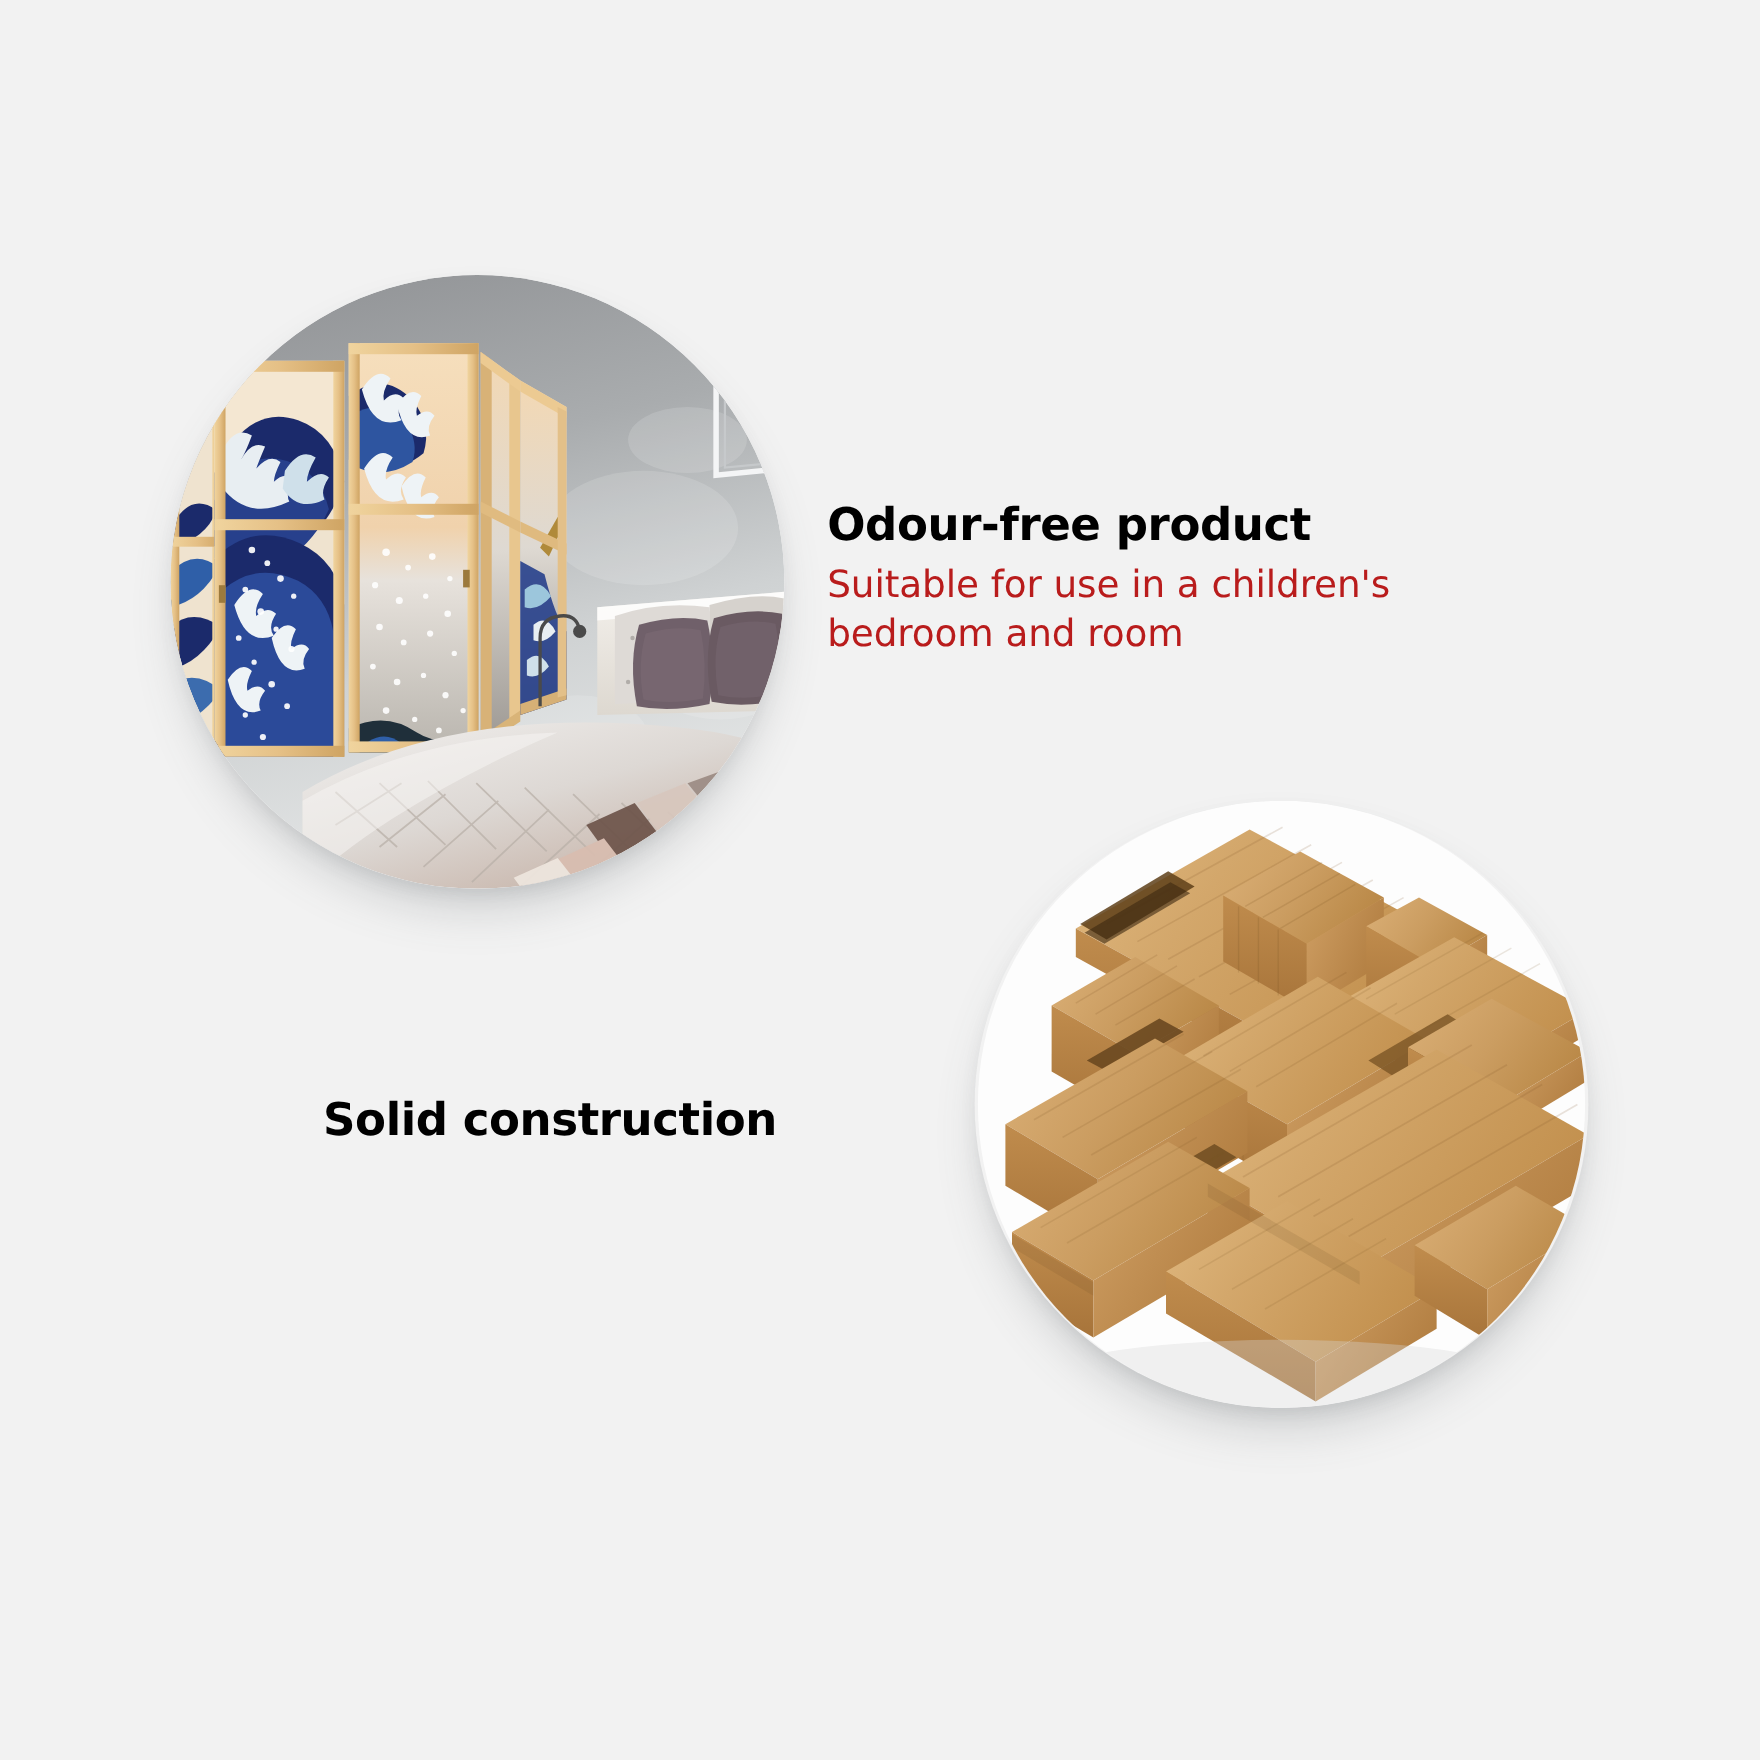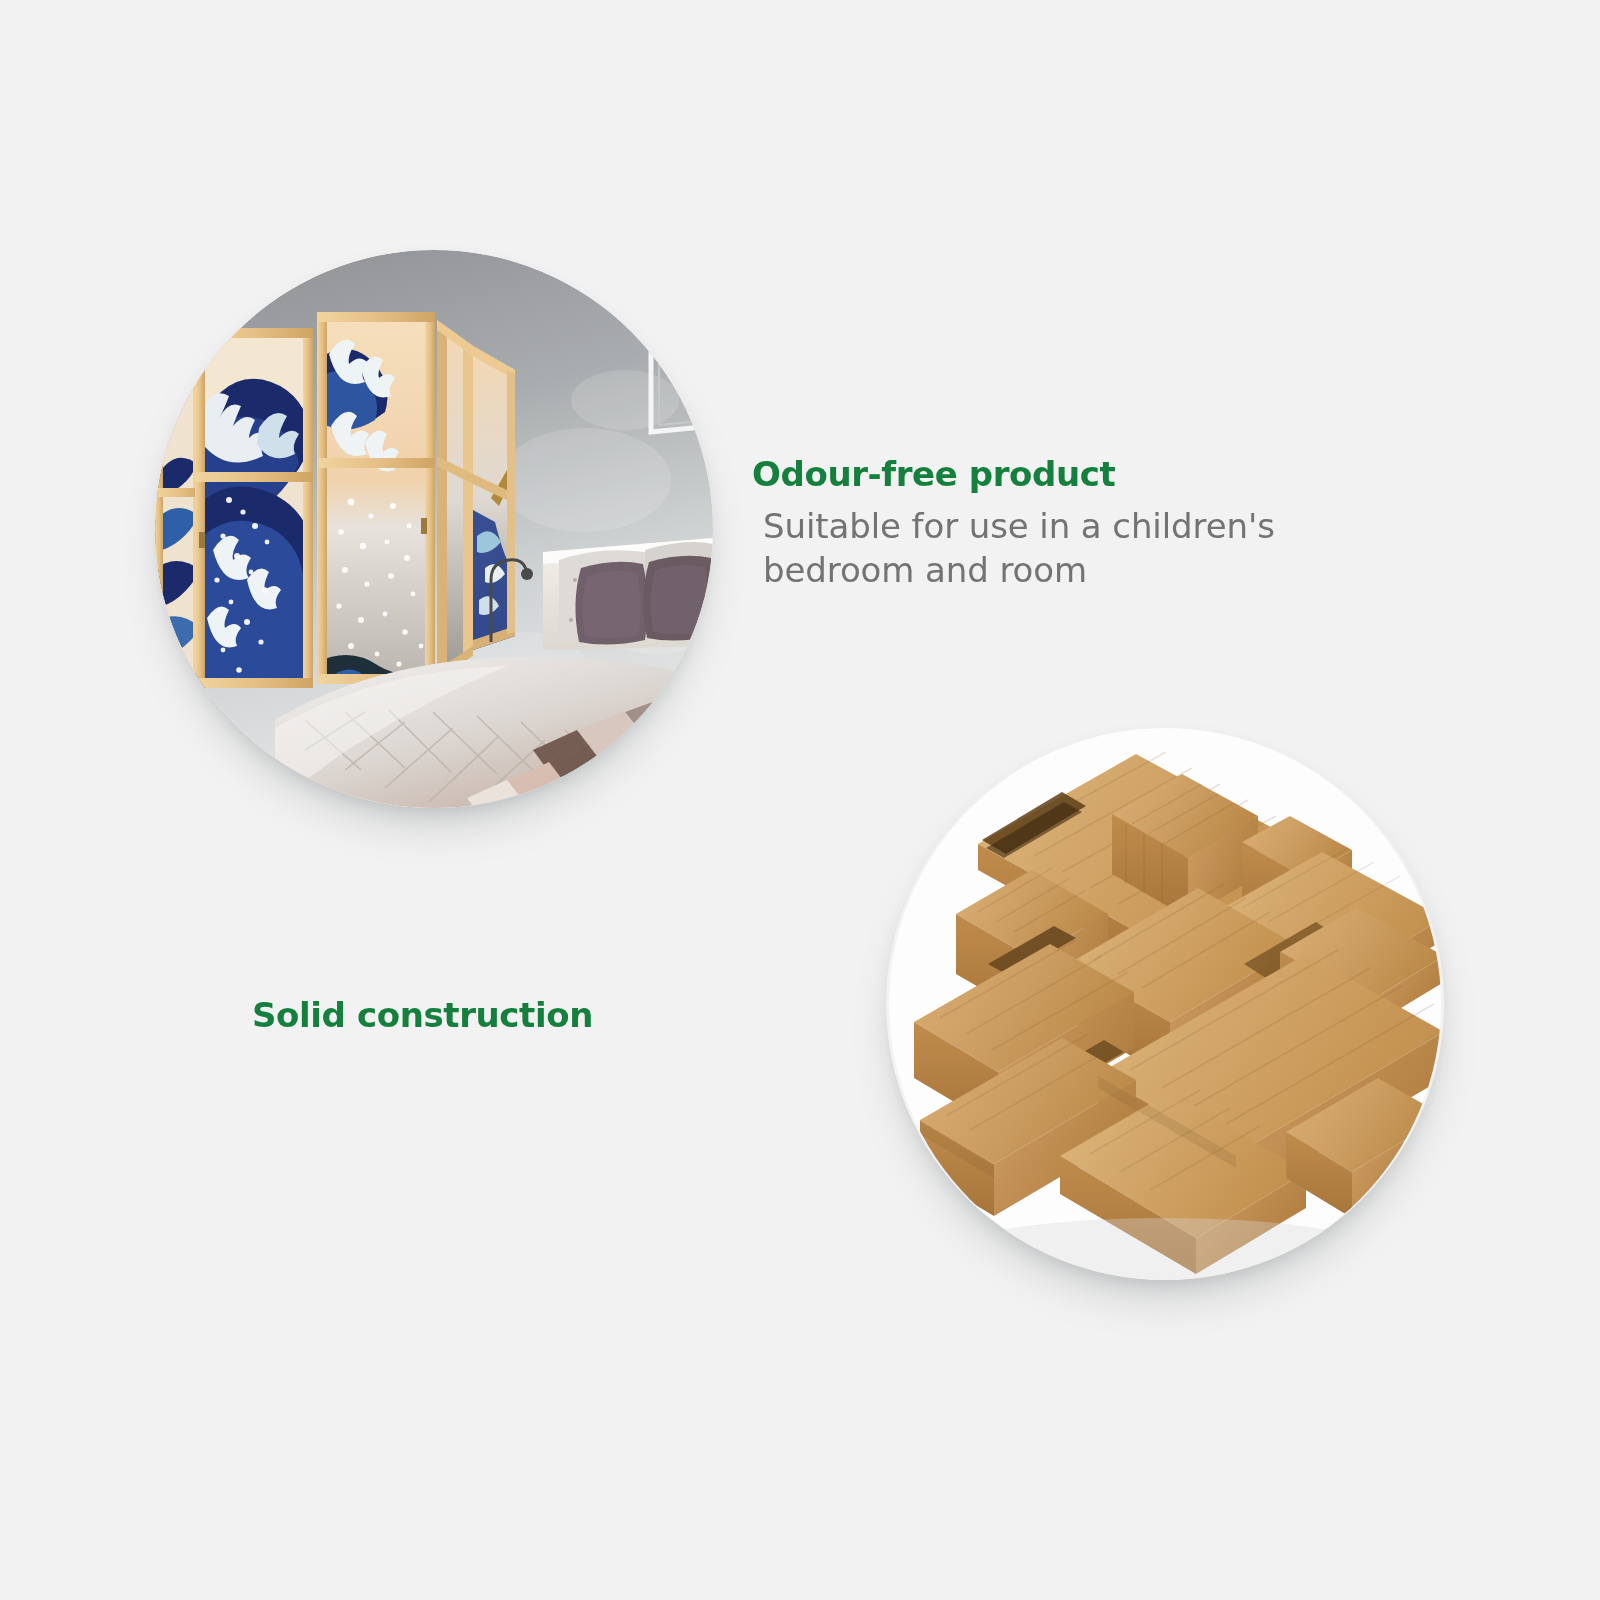--- a/index.html
+++ b/index.html
@@ -48,45 +48,45 @@
   
   .feature-text { position: absolute; }
 
   #feature-odour {
     left: 752px;
     top: 455px;
     width: 560px;
     text-align: left;
   }
   #feature-solid {
-    left: 252px;
+    left: 220px;
     top: 996px;
     width: 560px;
-    text-align: left;
+    text-align: center;
   }
 
   .feature-title {
     font-family: "DejaVu Sans", sans-serif;
     font-weight: bold;
-    font-size: 34px;
+    font-size: 41px;
     line-height: 1.12;
     letter-spacing: -0.4px;
-    color: #15803d;
+    color: #000000;
     margin: 0 0 9px 0;
     white-space: nowrap;
   }
 
   .feature-desc {
     font-family: "DejaVu Sans", sans-serif;
     font-weight: normal;
     font-size: 34px;
     line-height: 1.30;
     letter-spacing: -0.1px;
-    color: #737373;
-    margin: 11px;
+    color: #b91c1c;
+    margin: 0;
   }
 </style>
 </head>
 <body>
 
 <div class="stage">
 
   <div class="medallion" id="medallion-bedroom">
     <svg viewBox="0 0 558 558" xmlns="http://www.w3.org/2000/svg" aria-hidden="true">
       <defs>

